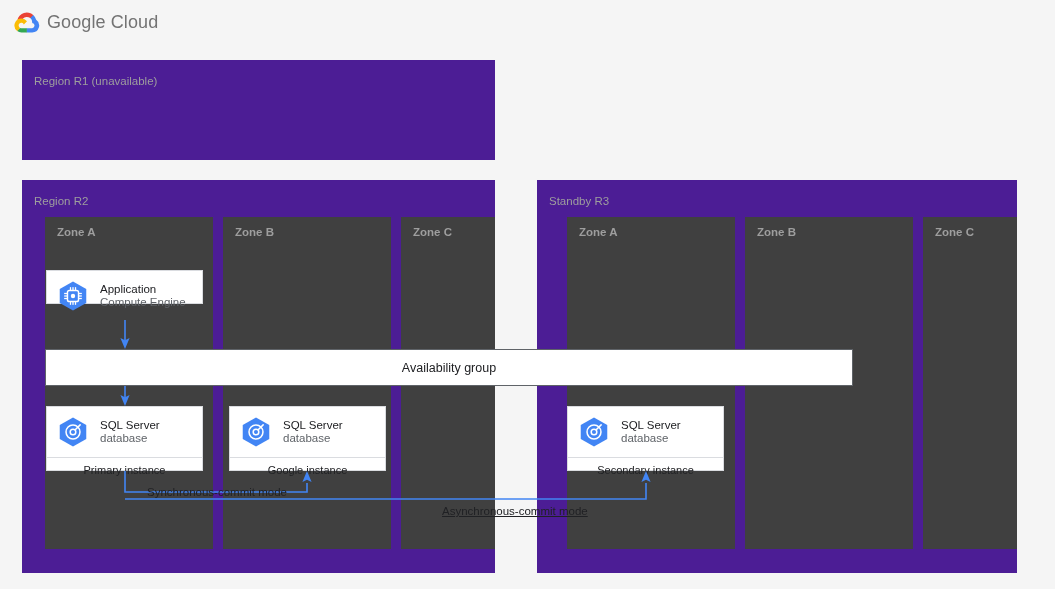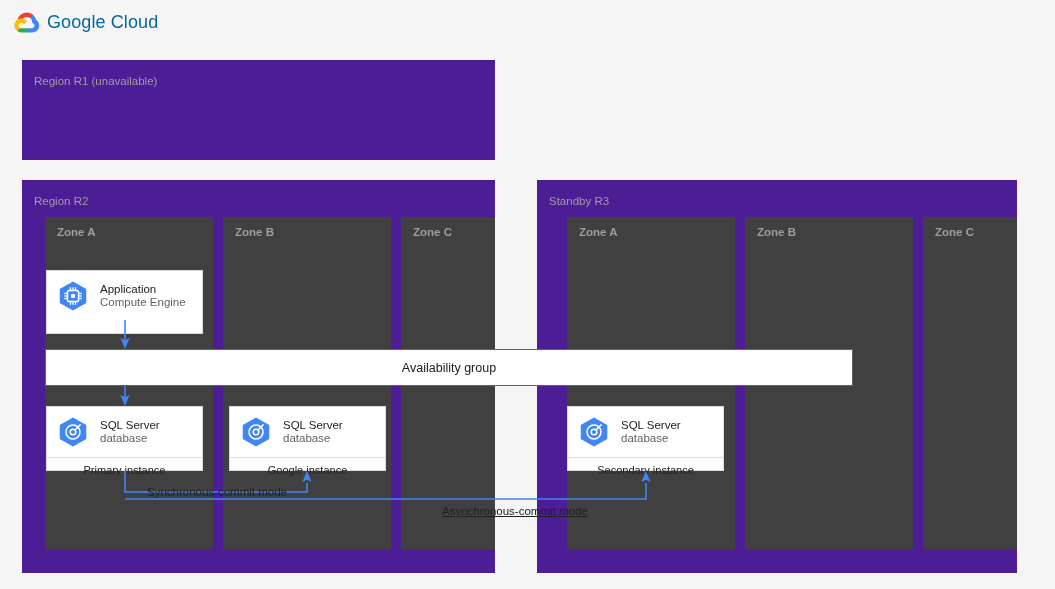--- a/index.html
+++ b/index.html
@@ -25,21 +25,21 @@
   }
   #logo-mark {
     position: absolute;
     left: 14px; top: 11px;
     width: 26px; height: 22px;
   }
   #logo-text {
     position: absolute;
     left: 47px; top: 12px;
     font-size: 18px;
-    color: #0369a1;
+    color: #737373;
     letter-spacing: .1px;
     white-space: nowrap;
   }
 
   
   .region {
     position: absolute;
     background: #4c1d95;
   }
   .region-label {
@@ -123,21 +123,21 @@
     white-space: nowrap;
   }
   .card-footer {
     border-top: 1px solid #dadce0;
     font-size: 11px;
     color: #202124;
     text-align: center;
     padding: 6px 0 5px 0;
   }
 
-  #card-application { left: 46px; top: 270px; width: 157px; height: 64px; }
+  #card-application { left: 46px; top: 270px; width: 157px; height: 34px; }
   #card-primary   { left: 46px;  top: 406px; width: 157px; height: 65px; }
   #card-standby   { left: 229px; top: 406px; width: 157px; height: 65px; }
   #card-secondary { left: 567px; top: 406px; width: 157px; height: 65px; }
 
   
   #connectors {
     position: absolute;
     left: 0; top: 0;
     width: 1055px; height: 589px;
     z-index: 7;

